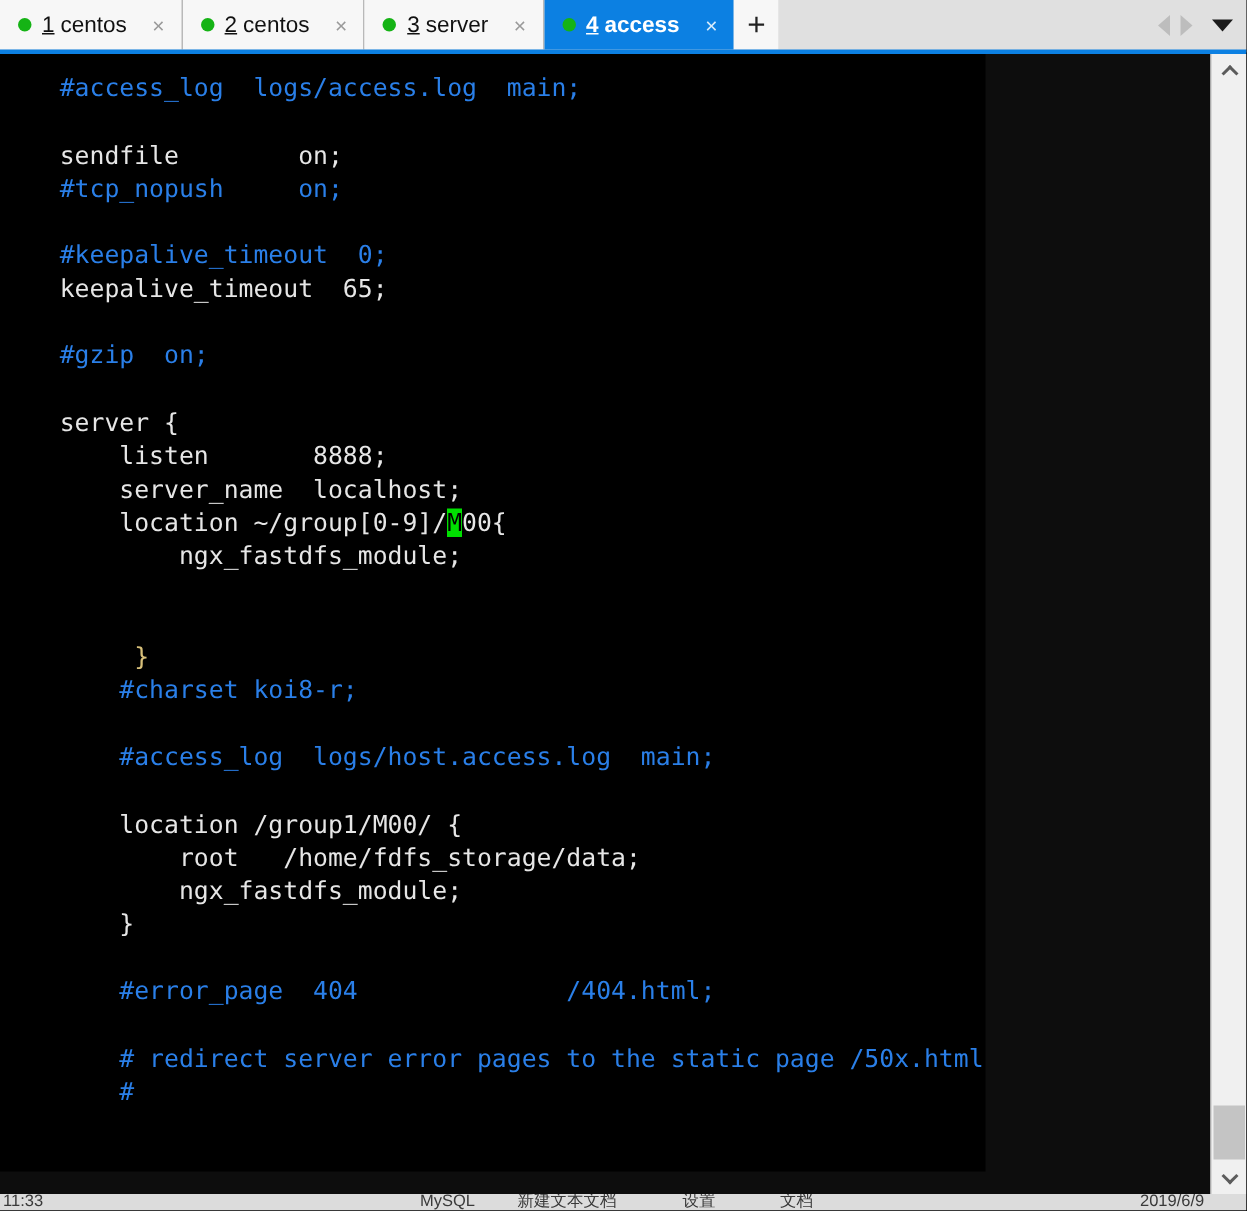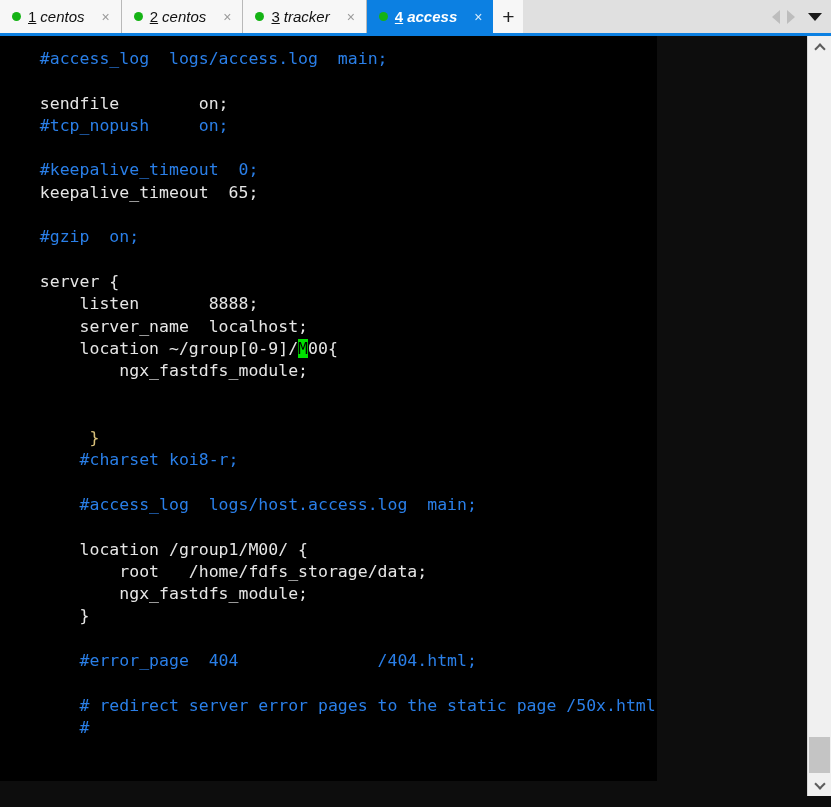--- a/index.html
+++ b/index.html
@@ -57,21 +57,21 @@
     width: 9px; height: 9px;
     border-radius: 50%;
     background: #15b315;
     margin-right: 7px;
     flex: 0 0 auto;
   }
   .tab .tnum {
     text-decoration: underline;
     margin-right: 4px;
   }
-  .tab .tlabel { margin-right: 14px; font-style: italic; }
+  .tab .tlabel { margin-right: 14px; }
   .tab .tclose {
     font-family: "Liberation Sans", sans-serif;
     font-size: 14px;
     font-weight: normal;
     color: #9a9a9a;
     line-height: 1;
     padding: 0 3px;
   }
   .tab.active .tclose { color: #d9ecfb; }
 
@@ -199,21 +199,21 @@
         </div>
         <div class="tab">
           <span class="dot"></span>
           <span class="tnum">2</span>
           <span class="tlabel">centos</span>
           <span class="tclose">×</span>
         </div>
         <div class="tab">
           <span class="dot"></span>
           <span class="tnum">3</span>
-          <span class="tlabel">tracker</span>
+          <span class="tlabel">server</span>
           <span class="tclose">×</span>
         </div>
         <div class="tab active">
           <span class="dot"></span>
           <span class="tnum">4</span>
           <span class="tlabel">access</span>
           <span class="tclose">×</span>
         </div>
       </div>
     <div class="tab-add">+</div>
@@ -234,14 +234,24 @@
   <div class="scrollbar">
     <div class="sb-btn up">
       <div class="chev up"></div>
     </div>
     <div class="sb-thumb"></div>
     <div class="sb-btn down">
       <div class="chev down"></div>
     </div>
   </div>
 
+  <div class="taskbar">
+    <div class="taskbar-inner" id="taskbar-host">
+        <span class="tb-item" style="left: 2px;">11:33</span>
+        <span class="tb-item" style="left: 280px;">MySQL</span>
+        <span class="tb-item" style="left: 345px;">新建文本文档</span>
+        <span class="tb-item" style="left: 455px;">设置</span>
+        <span class="tb-item" style="left: 520px;">文档</span>
+        <span class="tb-item" style="left: 760px;">2019/6/9</span>
+      </div>
+  </div>
 
 </div>
 
 </body></html>

